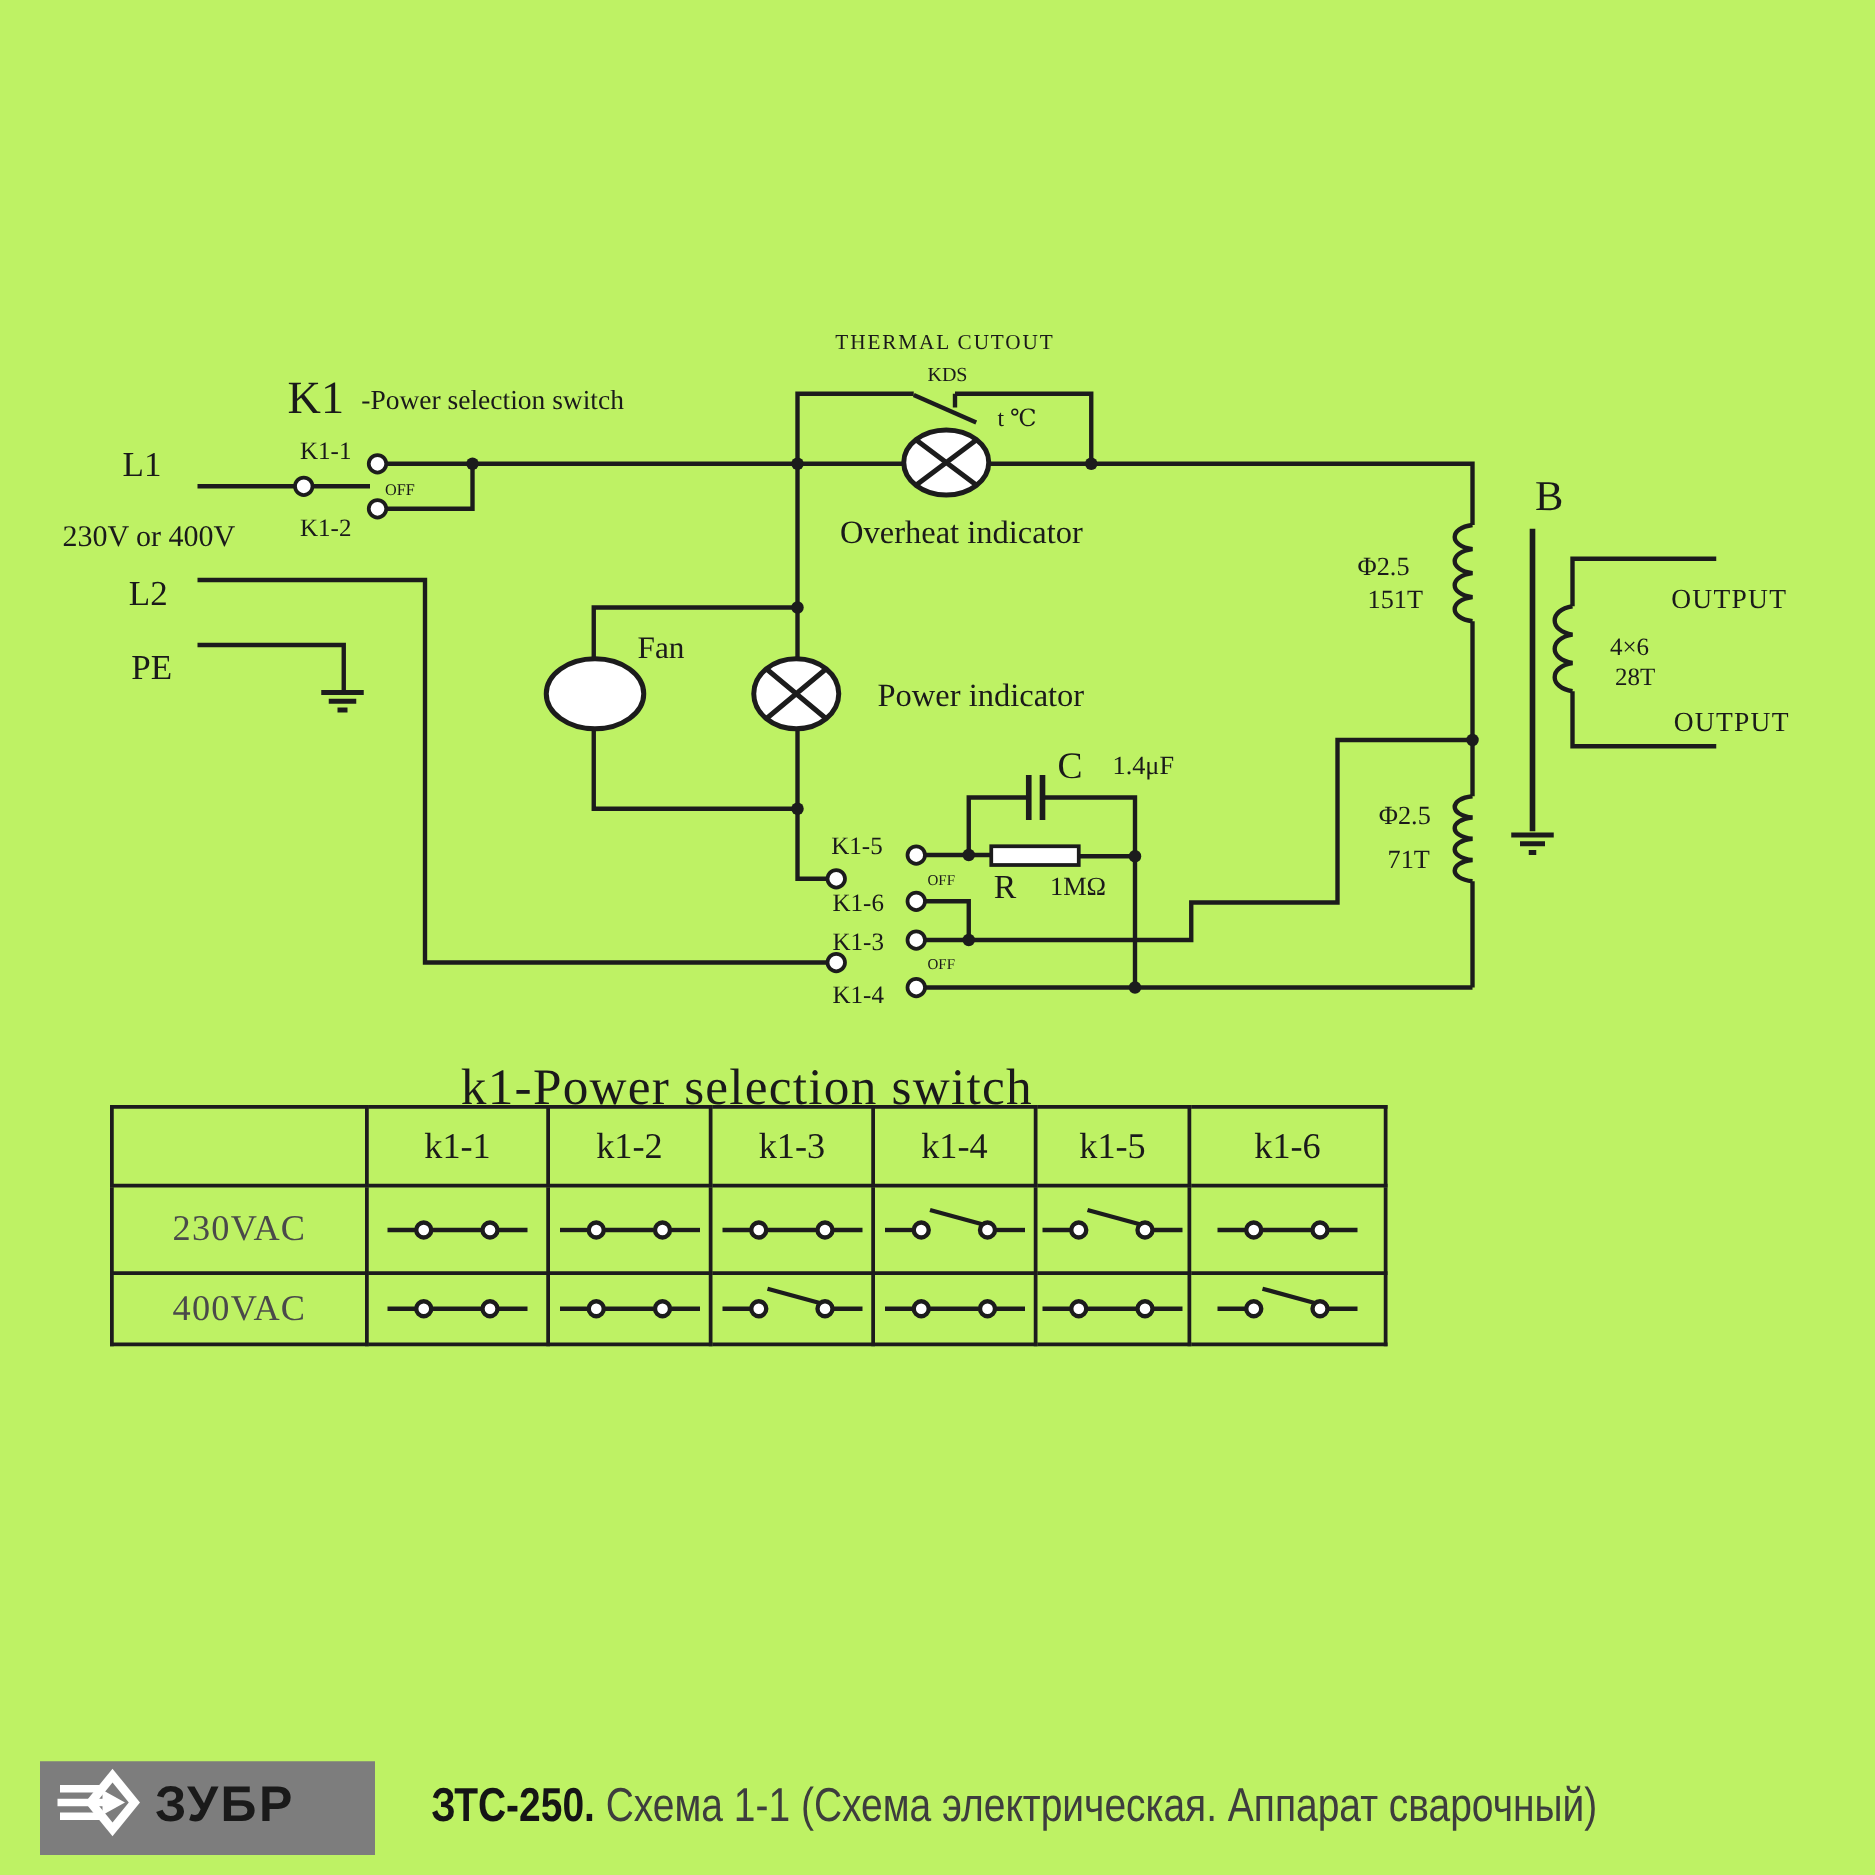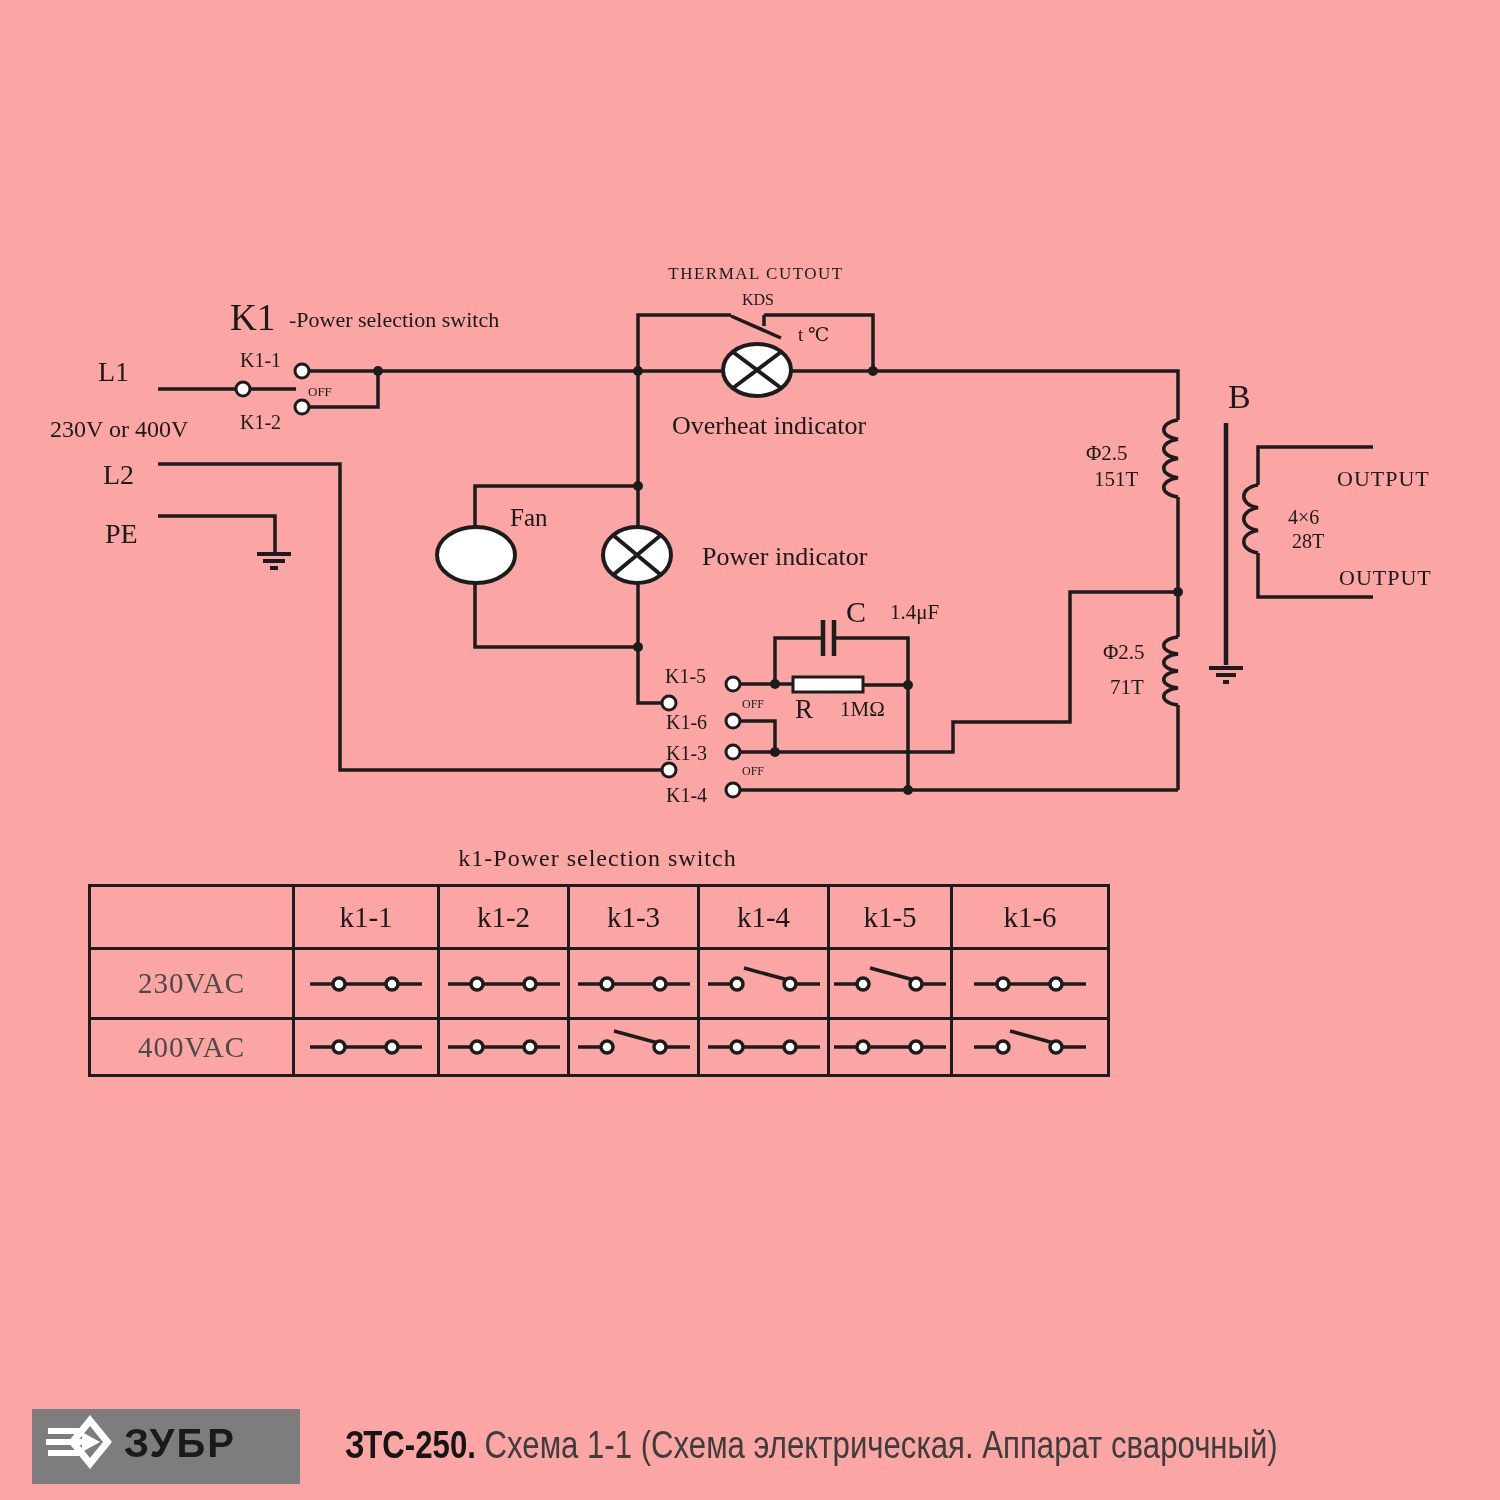--- a/index.html
+++ b/index.html
@@ -1,21 +1,21 @@
 <!DOCTYPE html>
 <html><head>
 <meta charset="utf-8">
 <style>
   html,body{margin:0;padding:0;background:#fff;}
-  .canvas{position:relative;width:1500px;height:1500px;background:#fca5a5;overflow:hidden;
+  .canvas{position:relative;width:1500px;height:1500px;background:#bef264;overflow:hidden;
           font-family:"Liberation Serif","DejaVu Serif",serif;color:#1a1a1a;}
   svg text{fill:#1a1a1a;}
   
   .sel-table-title{position:absolute;left:88px;top:845px;width:1019px;text-align:center;
-                   font-size:24px;letter-spacing:1px;}
+                   font-size:41px;letter-spacing:1px;}
   table.sel{position:absolute;left:88px;top:884px;width:1019px;border-collapse:collapse;
             table-layout:fixed;}
   table.sel td{border:3px solid #1c1c1c;text-align:center;vertical-align:middle;
                font-size:29px;padding:0;}
   table.sel tr.hdr td{height:60px;}
   table.sel tr.r1 td{height:67px;}
   table.sel tr.r2 td{height:54px;}
   table.sel td.rowlab{color:#4a4a4a;letter-spacing:1px;}
   .sw svg{display:none;vertical-align:middle;}
   .sw[data-state="closed"] .sw-closed{display:inline;}

